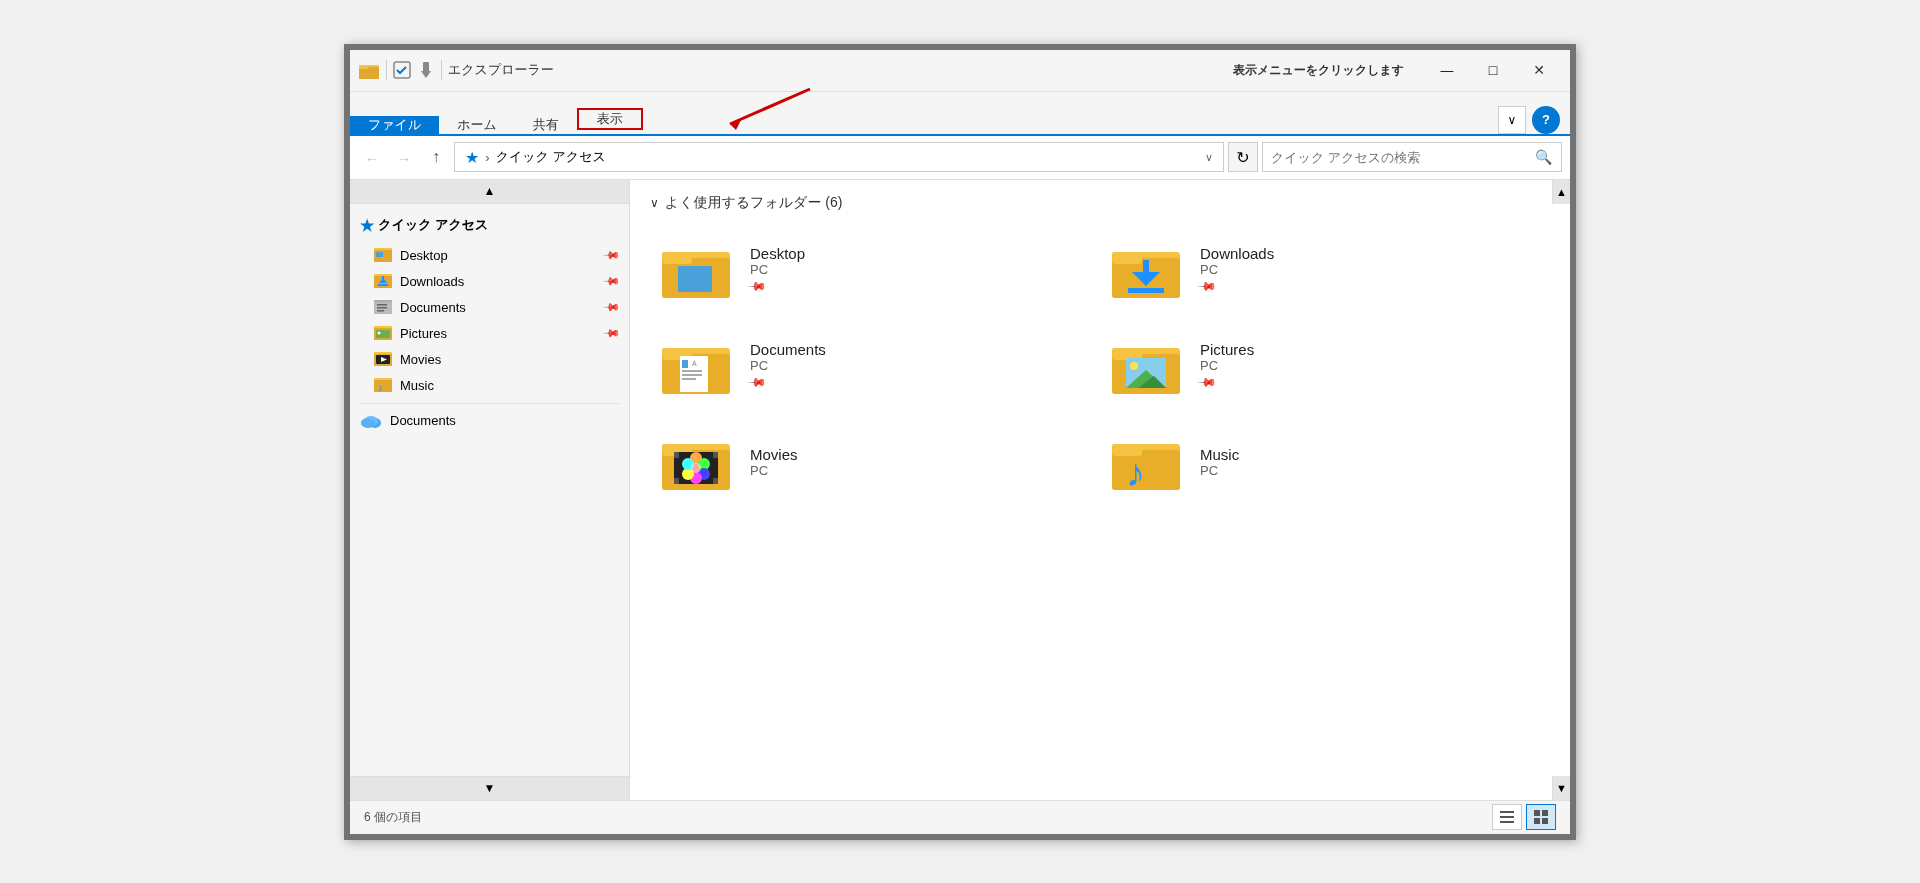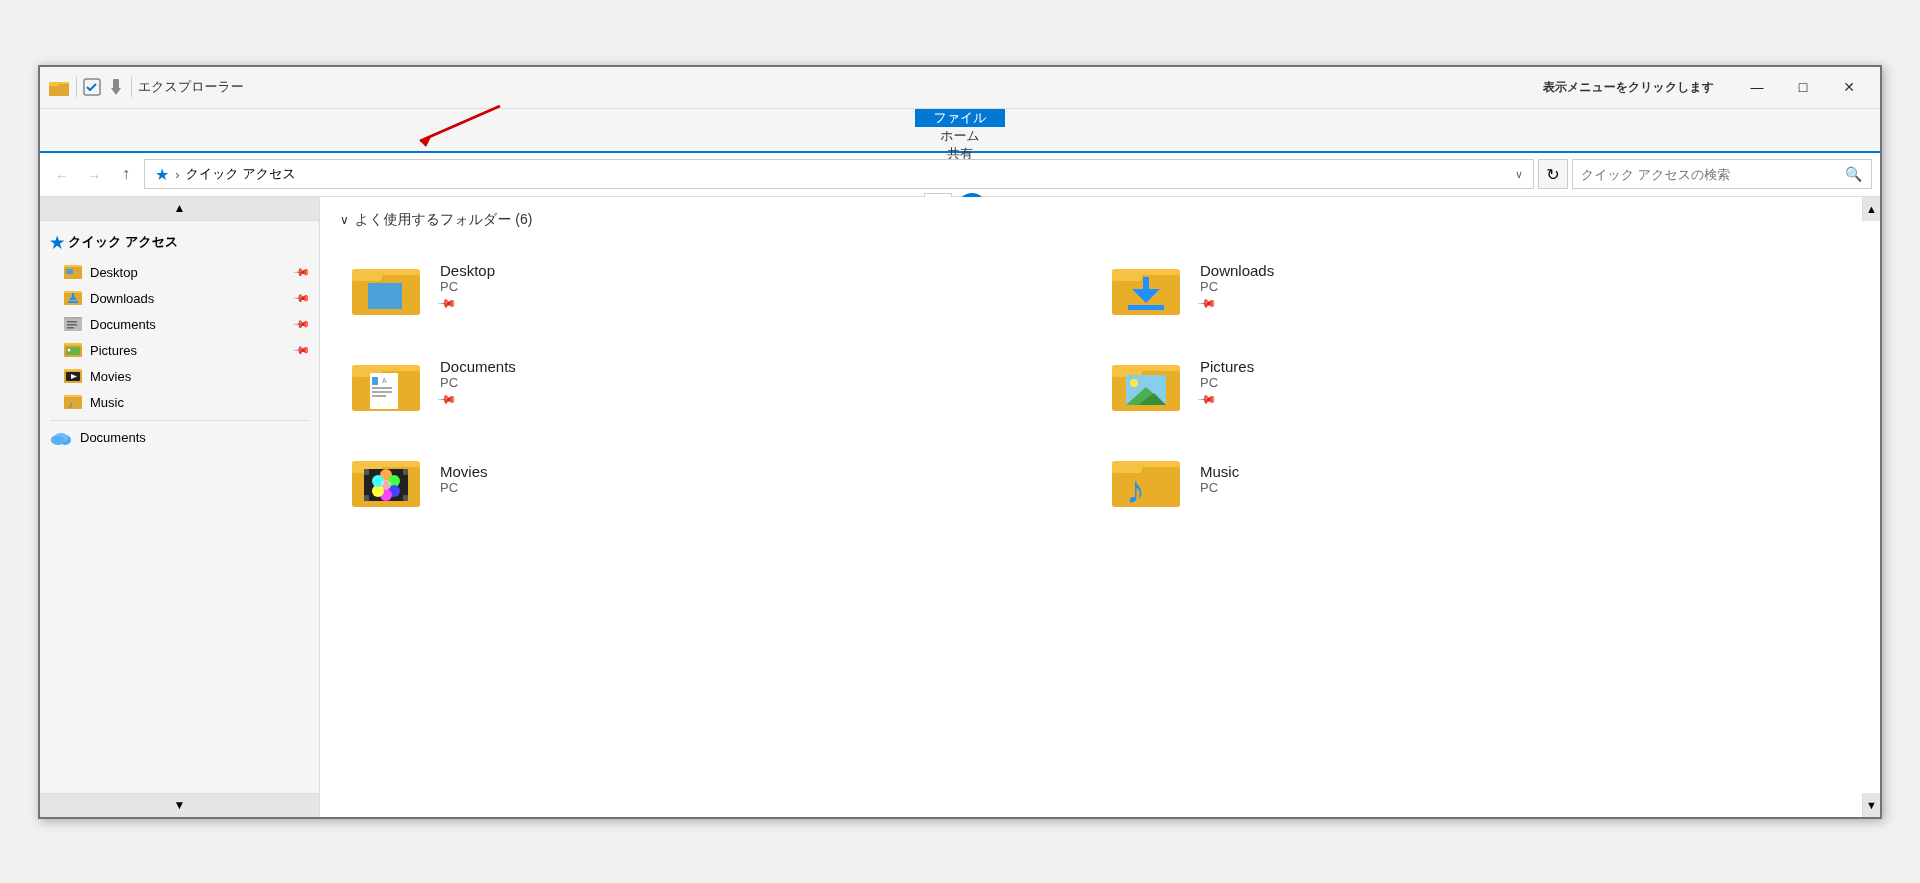--- a/index.html
+++ b/index.html
@@ -1,17 +1,17 @@
 <!DOCTYPE html>
 <html><head>
   <meta charset="utf-8">
   <style>
     * { box-sizing: border-box; margin: 0; padding: 0; }
     body { font-family: 'Segoe UI', sans-serif; background: #f0f0f0; display: flex; justify-content: center; align-items: center; min-height: 100vh; }
-    .window { width: 1844px; background: #c4b5fd; border: 2px solid #737373; box-shadow: 2px 2px 10px rgba(0,0,0,0.3); }
+    .window { width: 1232px; background: #c4b5fd; border: 6px solid #737373; box-shadow: 2px 2px 10px rgba(0,0,0,0.3); }
   </style>
 </head>
 <body>
 
 <div class="window">
 
   <div style="display:flex; align-items:center; background:#f5f5f5; border-bottom:1px solid #ddd; padding:4px 8px; height:42px; position:relative;">
     <div style="display:flex; align-items:center; gap:6px; margin-right:6px;">
 
       <svg width="22" height="22" viewBox="0 0 22 22">
@@ -42,21 +42,21 @@
 
   <div style="position:relative; height:0; overflow:visible; z-index:20;">
     <div style="position:absolute; left:330px; top:-8px; pointer-events:none;">
       <svg width="140" height="50" viewBox="0 0 140 50">
         <line x1="130" y1="5" x2="50" y2="40" stroke="#cc0000" stroke-width="3"></line>
         <polygon points="50,40 62,34 56,46" fill="#cc0000"></polygon>
       </svg>
     </div>
   </div>
 
-  <div style="display:flex; align-items:center; background:#f5f5f5; border-bottom:2px solid #0078d4; height:44px;flex-direction:column;">
+  <div style="display:flex; align-items:flex-end; background:#f5f5f5; border-bottom:2px solid #0078d4; height:44px;">
     <button style="padding:0 18px; font-size:13px; cursor:pointer; border:none; background:#0078d4; color:#fff; font-family:inherit;">
       <span>ファイル</span>
     </button>
     <button style="padding:0 18px; font-size:13px; cursor:pointer; border:none; background:transparent; color:#333; font-family:inherit;">
       <span>ホーム</span>
     </button>
     <button style="padding:0 18px; font-size:13px; cursor:pointer; border:none; background:transparent; color:#333; font-family:inherit;">
       <span>共有</span>
     </button>
     <button style="padding:0 18px; font-size:13px; cursor:pointer; border:2px solid #cc0000; background:transparent; color:#333; font-family:inherit; margin: 4px 0;">
@@ -299,14 +299,34 @@
             <div style="font-size:13px; color:#666;">PC</div>
           </div>
         </div>
 
       </div>
 
       <div style="position:absolute; right:0; bottom:0; width:18px; height:24px; background:#e5e5e5; border-left:1px solid #ddd; display:flex; align-items:center; justify-content:center; cursor:pointer; z-index:5; font-size:11px;">▼</div>
     </div>
   </div>
 
+  <div style="display:flex; align-items:center; background:#f5f5f5; border-top:1px solid #ddd; padding:4px 14px; font-size:12px; color:#555; height:34px;">
+    <span>6 個の項目</span>
+    <div style="margin-left:auto; display:flex; gap:4px;">
+      <button style="width:30px; height:26px; border:1px solid #ccc; background:#fff; cursor:pointer; font-size:14px; display:flex; align-items:center; justify-content:center;">
+        <svg width="18" height="18" viewBox="0 0 18 18">
+          <rect x="2" y="3" width="14" height="2" fill="#555"></rect>
+          <rect x="2" y="8" width="14" height="2" fill="#555"></rect>
+          <rect x="2" y="13" width="14" height="2" fill="#555"></rect>
+        </svg>
+      </button>
+      <button style="width:30px; height:26px; border:1px solid #0078d4; background:#d0e8f8; cursor:pointer; font-size:14px; display:flex; align-items:center; justify-content:center;">
+        <svg width="18" height="18" viewBox="0 0 18 18">
+          <rect x="2" y="2" width="6" height="6" fill="#555"></rect>
+          <rect x="10" y="2" width="6" height="6" fill="#555"></rect>
+          <rect x="2" y="10" width="6" height="6" fill="#555"></rect>
+          <rect x="10" y="10" width="6" height="6" fill="#555"></rect>
+        </svg>
+      </button>
+    </div>
+  </div>
 
 </div>
 
 </body></html>

